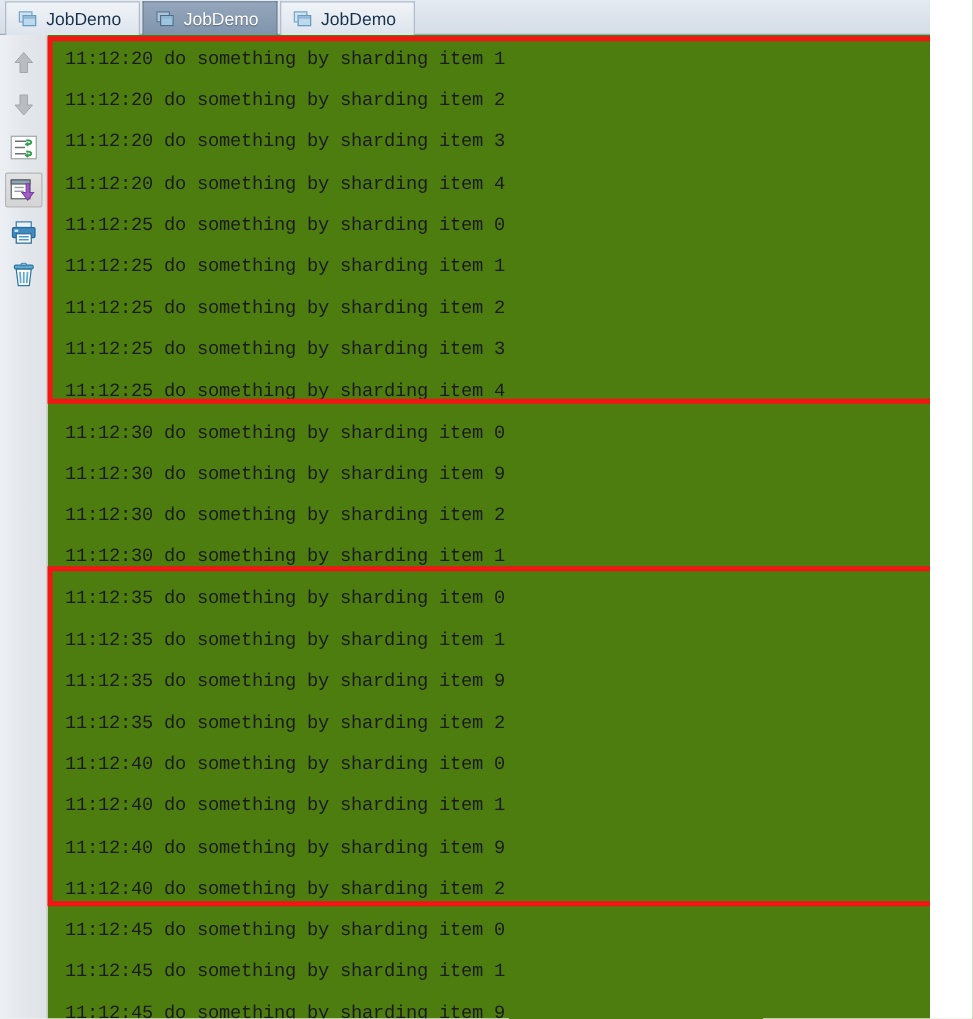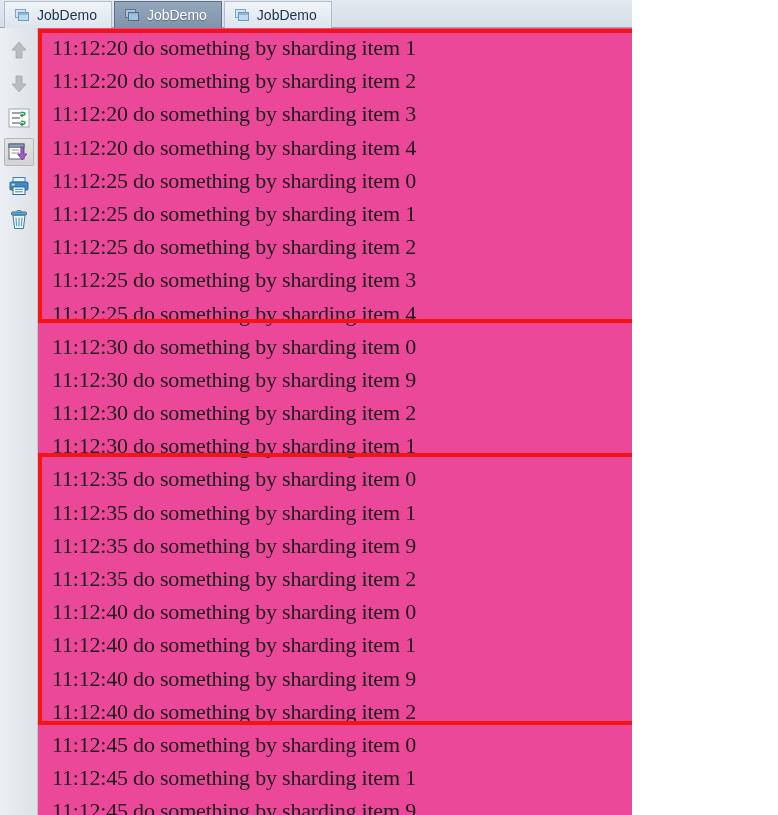--- a/index.html
+++ b/index.html
@@ -7,21 +7,21 @@
     padding: 0;
     width: 778px;
     height: 815px;
     overflow: hidden;
     background: #ffffff;
     font-family: "Liberation Sans", sans-serif;
   }
 
   #app {
     position: relative;
-    width: 632px;
+    width: 744px;
     height: 815px;
     background: #e9edf2;
     overflow: hidden;
   }
 
   
   .tabbar {
     position: absolute;
     left: 0; top: 0;
     width: 778px;
@@ -135,25 +135,25 @@
     background: #ffffff;
     overflow: hidden;
   }
 
   .log {
     position: absolute;
     left: 0;
     top: 0;
     width: 722px;
     height: 787px;
-    background: #ec4899;
+    background: #4d7c0f;
     box-sizing: border-box;
     padding: 3px 0 0 14px;
-    font-family: Liberation Serif, serif;
-    font-size: 22px;
+    font-family: Liberation Mono, monospace;
+    font-size: 15px;
     line-height: 33.2px;
     color: #1b1b1b;
     letter-spacing: -0.2px;
     white-space: pre;
     overflow: hidden;
   }
 
   .log-line {
     height: 33.2px;
     white-space: pre;

